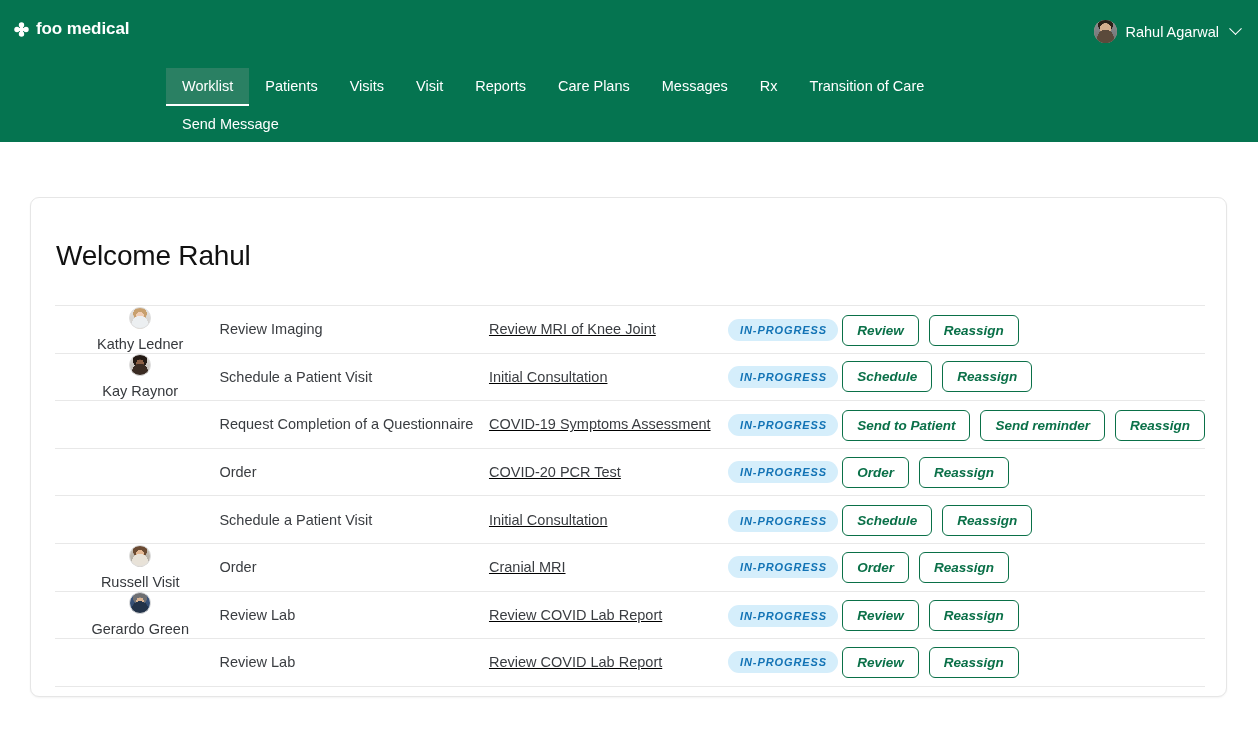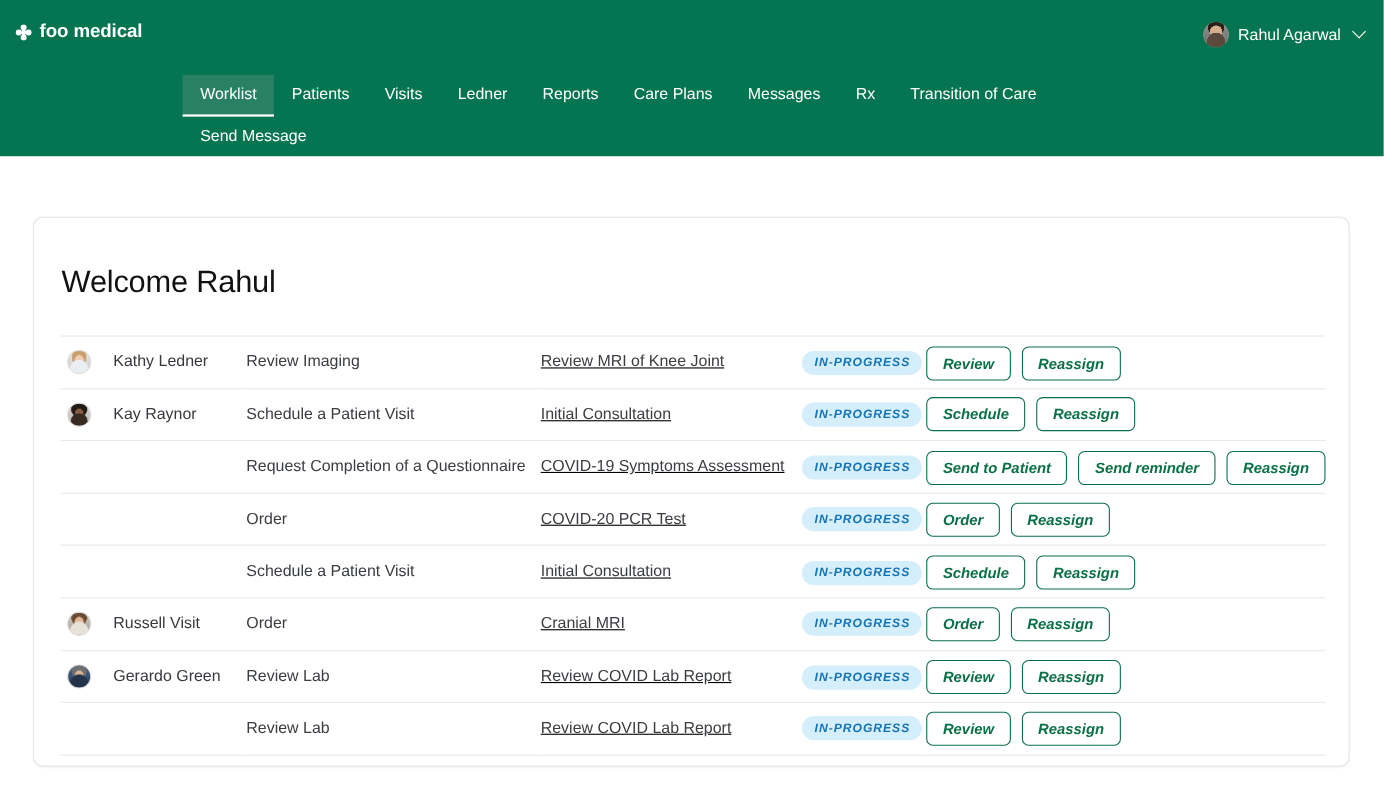--- a/index.html
+++ b/index.html
@@ -120,23 +120,24 @@
     vertical-align: middle;
     height: 47.6px;
   }
   .c-name  { width: 178px; padding-left: 6px !important; }
   .c-type  { width: 273px; }
   .c-desc  { width: 243px; text-decoration: underline; }
   .c-badge { width: 115px; }
   .c-act   { width: auto; }
 
   .pname {
-    display: flex; align-items: center; gap: 20px;
+    display: flex; align-items: center; gap: 7px;
     font-size: 14.5px; color: #36393d;
     white-space: nowrap;
+    flex-direction: column;
   }
   .avatar {
     width: 22px; height: 22px; border-radius: 50%;
     flex: none; overflow: hidden; position: relative;
     border: 0.5px solid #dfdfdf;
   }
   .av1 { background:
       radial-gradient(circle at 50% 80%, #eceff1 0 42%, transparent 43%),
       radial-gradient(circle at 50% 40%, #f0cdb4 0 26%, transparent 27%),
       radial-gradient(circle at 50% 28%, #c8a06e 0 38%, transparent 39%),
@@ -219,21 +220,21 @@
         <span class="face"></span>
       </span>
     <span>Rahul Agarwal</span>
     <span class="chev"></span>
   </div>
 
   <nav class="nav" id="nav">
       <div class="nav-item active">Worklist</div>
       <div class="nav-item">Patients</div>
       <div class="nav-item">Visits</div>
-      <div class="nav-item">Ledner</div>
+      <div class="nav-item">Visit</div>
       <div class="nav-item">Reports</div>
       <div class="nav-item">Care Plans</div>
       <div class="nav-item">Messages</div>
       <div class="nav-item">Rx</div>
       <div class="nav-item">Transition of Care</div>
       <div class="nav-break"></div>
       <div class="nav-item">Send Message</div>
     </nav>
 </div>
 

